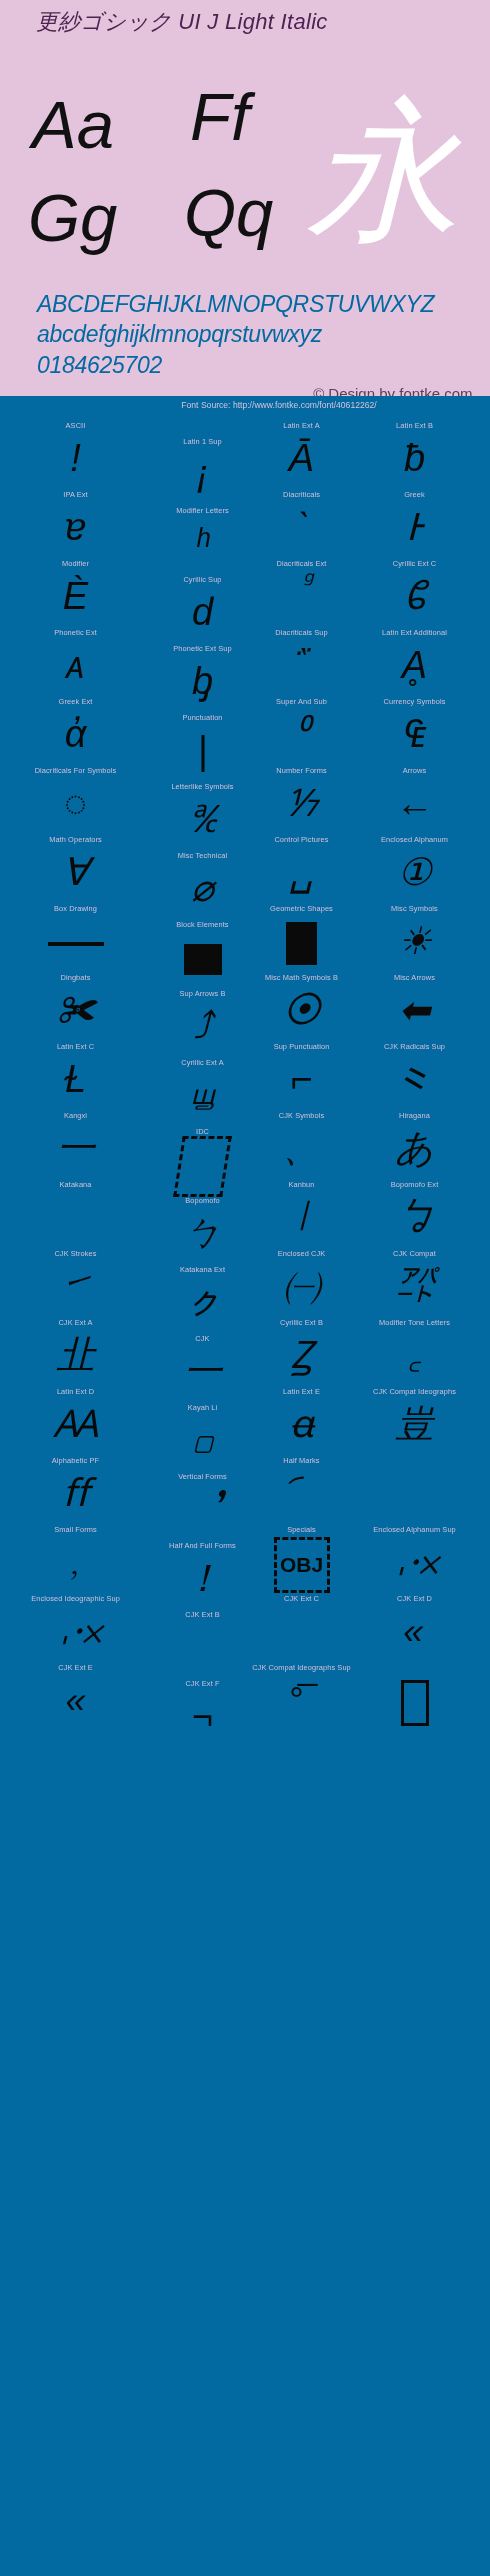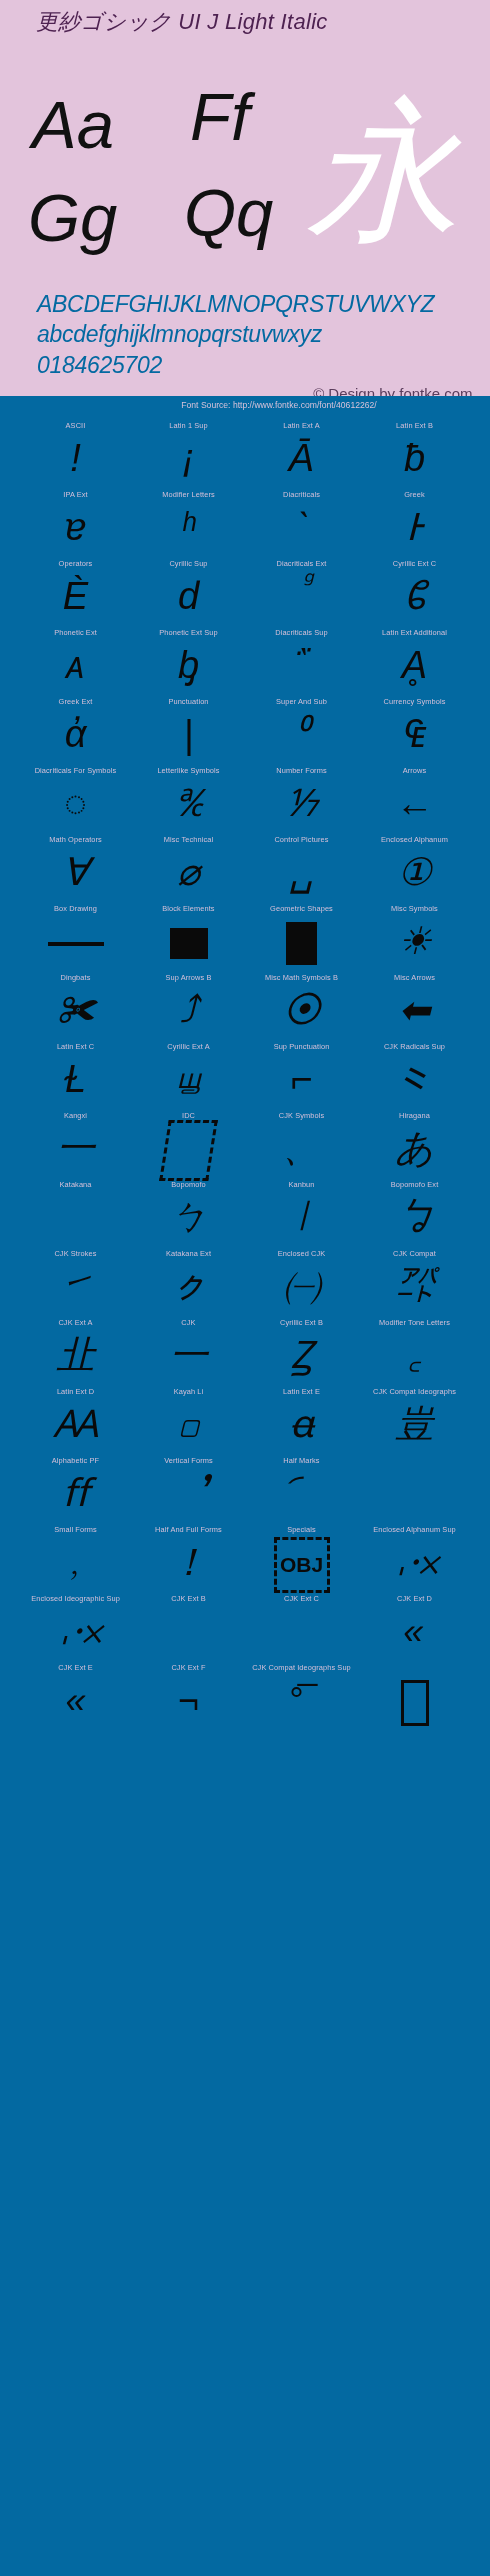--- a/index.html
+++ b/index.html
@@ -126,21 +126,21 @@
     width: 491px;
     height: 69px;
   }
   .block-cell {
     position: absolute;
     width: 123px;
     height: 69px;
     top: 0;
   }
   .block-cell.c0 { left: 14px; }
-  .block-cell.c1 { left: 127px; }
+  .block-cell.c1 { left: 141px; margin-top: 16px; }
   .block-cell.c2 { left: 240px; }
   .block-cell.c3 { left: 353px; }
 
   .block-label {
     position: absolute;
     top: 0;
     left: 0;
     width: 123px;
     text-align: center;
     font-size: 7.4px;
@@ -282,21 +282,21 @@
             <div class="block-label">Diacriticals</div>
             <div class="block-glyph">ˋ</div>
           </div>
           <div class="block-cell c3">
             <div class="block-label">Greek</div>
             <div class="block-glyph">Ͱ</div>
           </div>
         </div>
         <div class="block-row">
           <div class="block-cell c0">
-            <div class="block-label">Operators</div>
+            <div class="block-label">Modifier</div>
             <div class="block-glyph">Ѐ</div>
           </div>
           <div class="block-cell c1">
             <div class="block-label">Cyrillic Sup</div>
             <div class="block-glyph">ԁ</div>
           </div>
           <div class="block-cell c2">
             <div class="block-label">Diacriticals Ext</div>
             <div class="block-glyph">ᷚ</div>
           </div>

